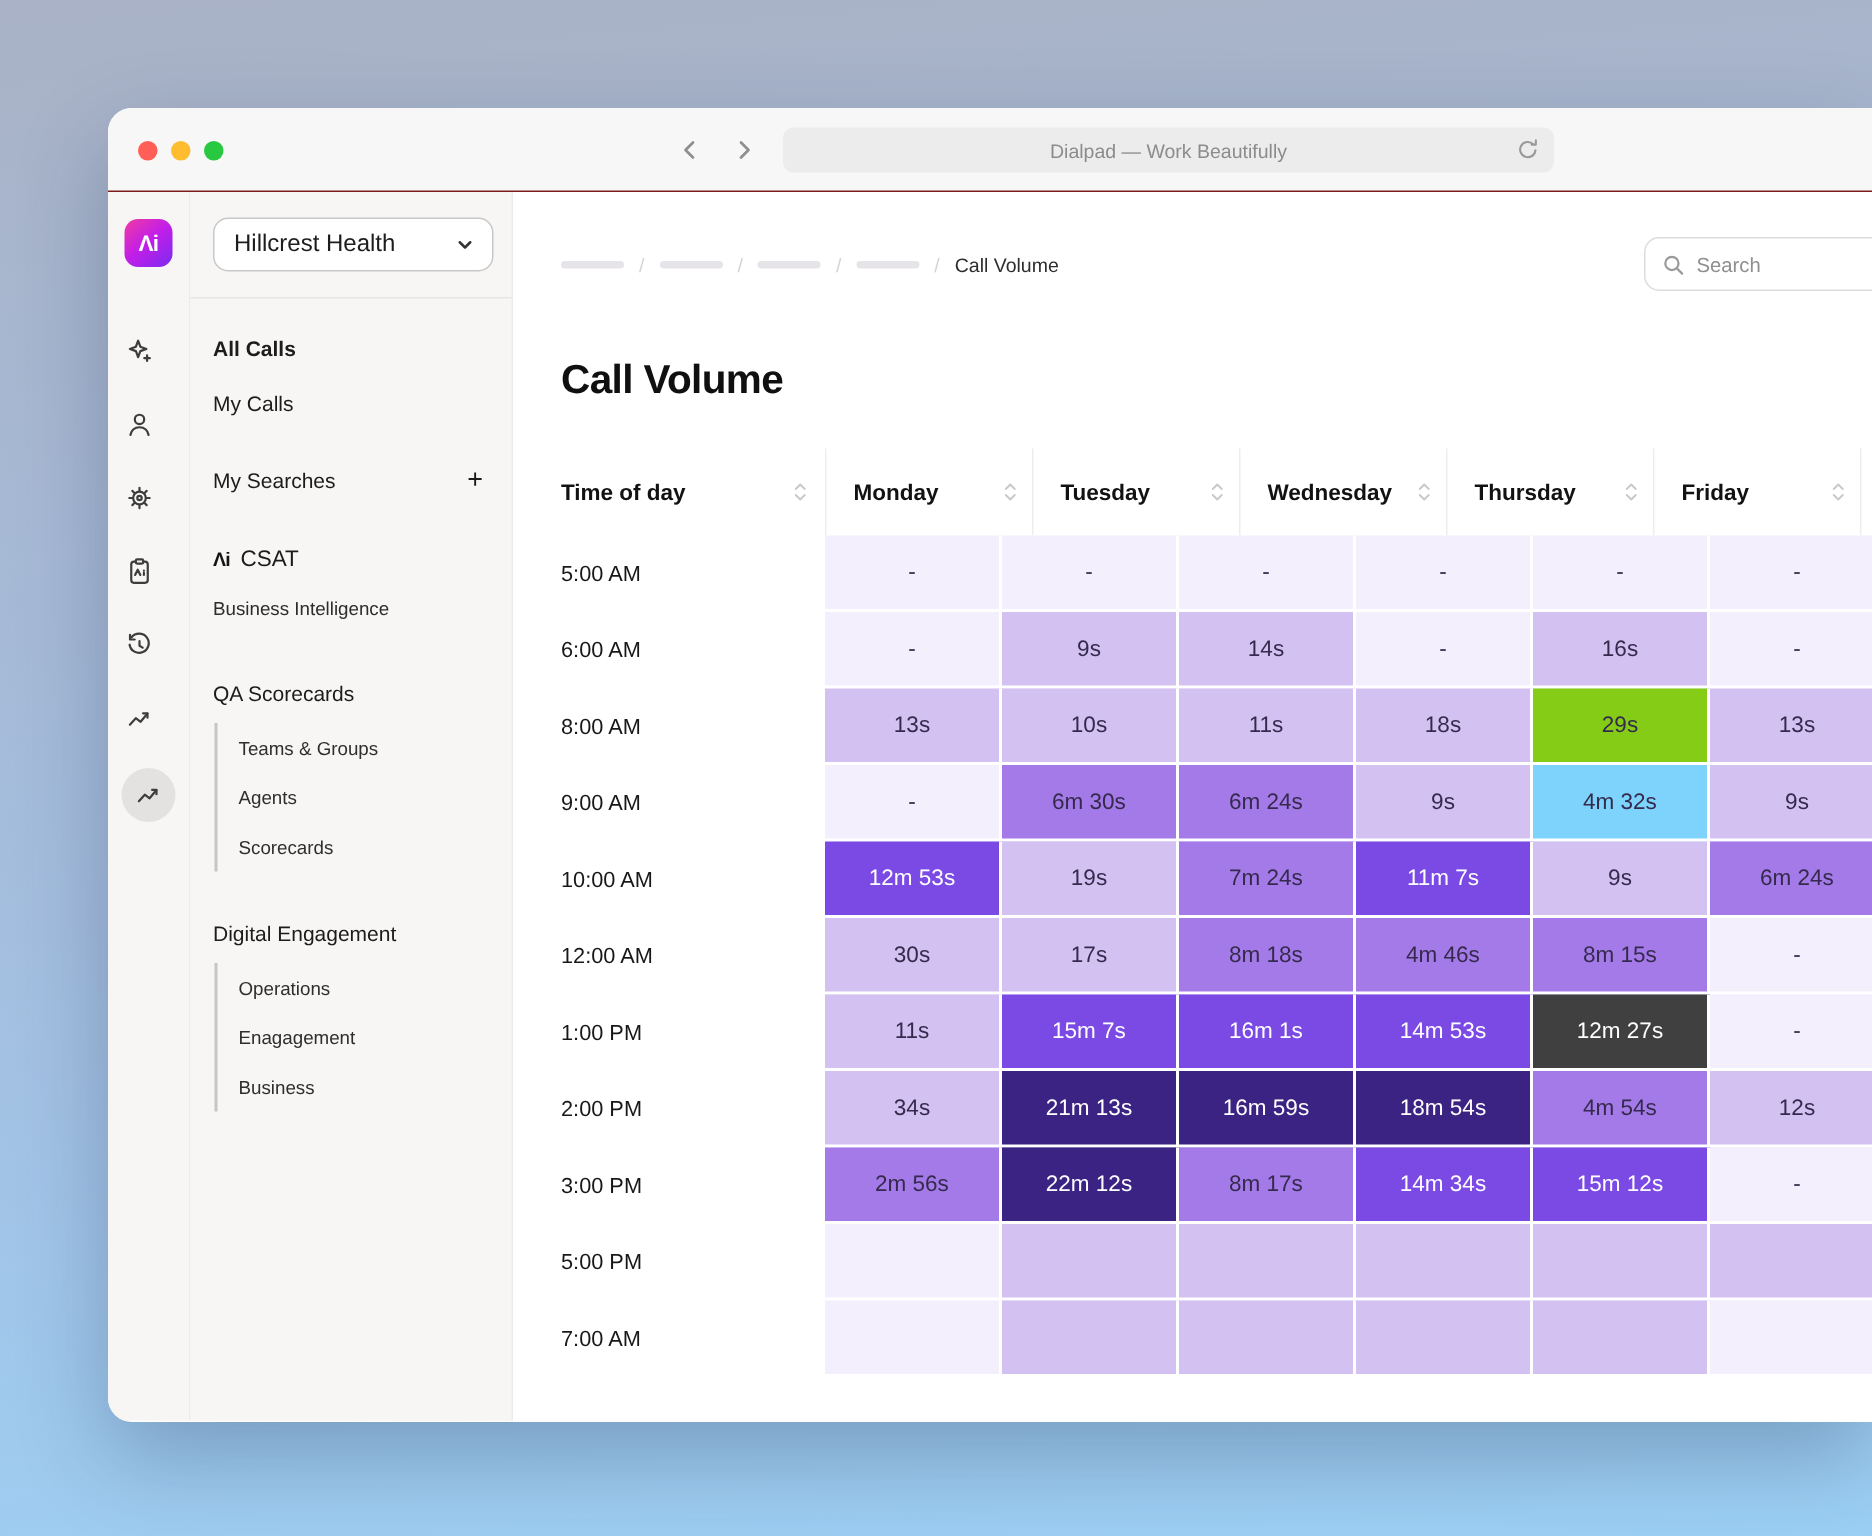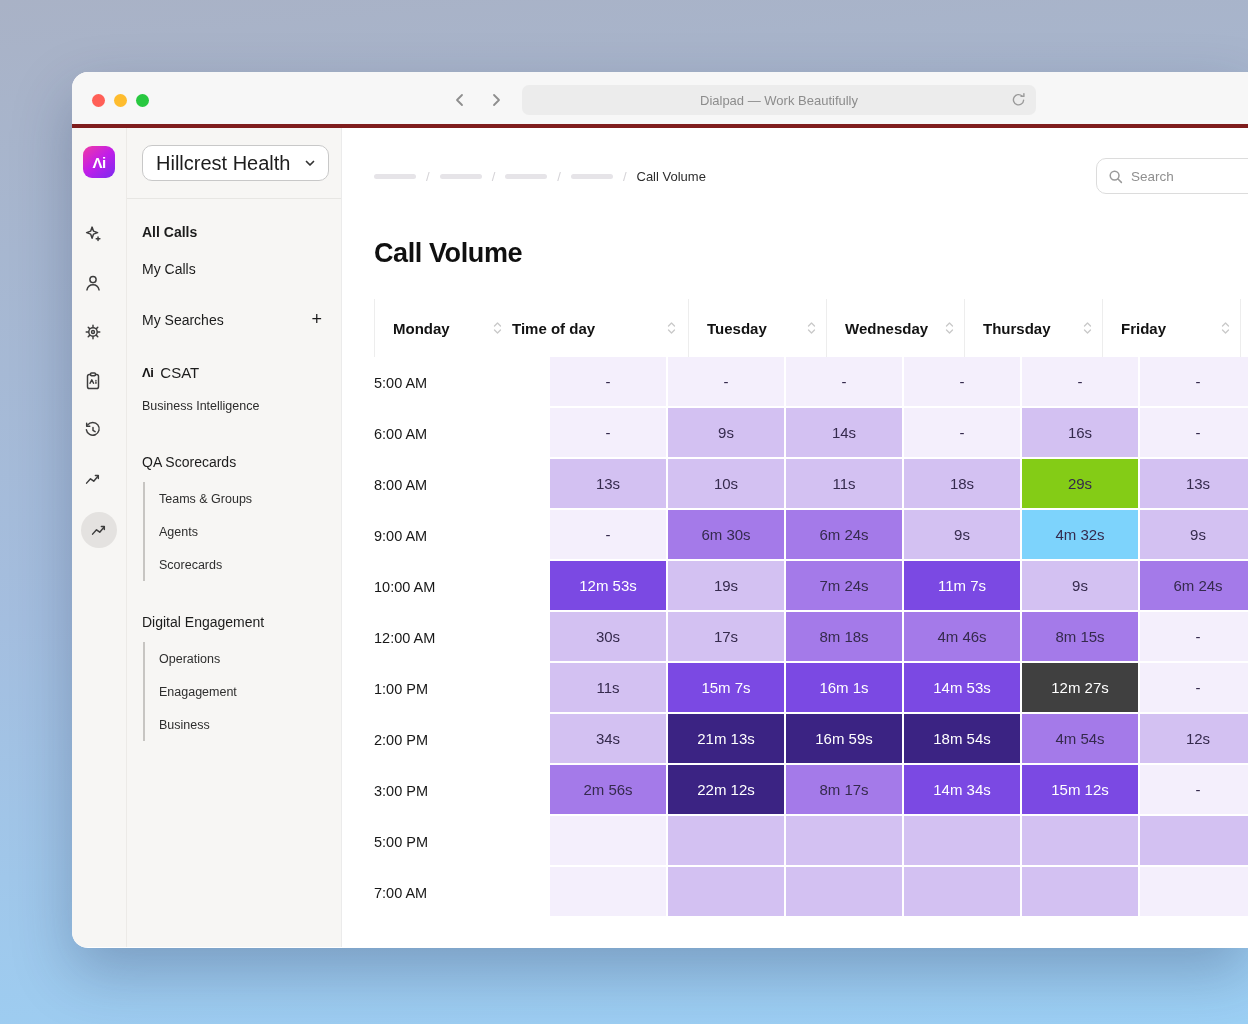--- a/index.html
+++ b/index.html
@@ -8,21 +8,21 @@
     font-family:"Liberation Sans","DejaVu Sans",sans-serif;
     background:linear-gradient(175deg,#a9b2c6 0%,#a4bedf 55%,#9cd0f5 100%);
     position:relative;
   }
   .window {
     position:absolute; left:72px; top:72px; width:1176px; height:876px;
     background:#fff; border-radius:16px 0 0 16px; overflow:hidden;
     box-shadow:0 24px 60px rgba(25,40,80,.28);
   }
   
-  .chrome { height:56px; background:#f7f7f7; border-bottom:4px solid #7f1d1d; position:relative; }
+  .chrome { height:56px; background:#f7f7f7; border-bottom:1px solid #7f1d1d; position:relative; }
   .lights { position:absolute; left:20px; top:22px; display:flex; gap:9px; }
   .light { width:13px; height:13px; border-radius:50%; }
   .navbtns { position:absolute; left:378px; top:18px; display:flex; gap:16px; }
   .navbtn { width:20px; height:20px; display:flex; align-items:center; justify-content:center; }
   .urlbar {
     position:absolute; left:450px; top:13px; width:514px; height:30px;
     background:#ececec; border-radius:7px; display:flex; align-items:center; justify-content:center;
     font-size:13px; color:#8c8c8c;
   }
   .urlbar .reload { position:absolute; right:9px; top:6px; }
@@ -41,21 +41,21 @@
   .rail-ic { width:24px; height:24px; margin-bottom:25px; display:flex; align-items:center; justify-content:center; }
   .rail-ic.active { width:36px; height:36px; border-radius:50%; background:#e4e2e0; margin-top:-4px; }
   
   .sidebar {
     width:215px; background:#f7f6f4; border-right:1px solid #ebebeb;
     padding:17px 12px 0 15px; flex-shrink:0;
   }
   .wsdrop {
     height:36px; background:#fff; border:1px solid #c8c8c8; border-radius:10px;
     display:flex; align-items:center; justify-content:space-between; padding:0 11px 0 13px;
-    font-size:20px; color:#1d1d1d; cursor:pointer;
+    font-size:16px; color:#1d1d1d; cursor:pointer;
   }
   .side-div { border-top:1px solid #e7e6e3; margin:17px -12px 0 -15px; }
   .nav { padding-top:14px; }
   .nav-item { height:37px; display:flex; align-items:center; font-size:14px; color:#1c1c1c; }
   .nav-item.bold { font-weight:700; }
   .nav-item .plus { margin-left:auto; font-size:18px; font-weight:400; color:#1c1c1c; padding-right:7px; }
   .nav-item.withicon { gap:7px; font-size:15px; }
   .ai-glyph { font-weight:700; font-size:13px; letter-spacing:-.5px; color:#141414; }
   .nav-item.small { height:30px; font-size:12.5px; color:#2c2c2c; }
   .spacer14 { height:14px; } .spacer16 { height:16px; } .spacer22 { height:22px; } .spacer18 { height:18px; }
@@ -240,29 +240,29 @@
               <path d="M10 10l3.4 3.4"></path>
           </svg>
           <span>Search</span>
         </div>
       </div>
 
       <h1 class="page-title">Call Volume</h1>
 
       <div class="table">
         <div class="thead" id="thead">
+            <div class="th th-time">
+              <span>Time of day</span>
+              <svg width="9" height="14" viewBox="0 0 9 14" fill="none" stroke="#c9c9c9" stroke-width="1.3" stroke-linecap="round" stroke-linejoin="round">
+                <path d="M1.5 5l3-3 3 3"></path>
+                <path d="M1.5 9l3 3 3-3"></path>
+              </svg>
+            </div>
             <div class="th th-day">
               <span>Monday</span>
-              <svg width="9" height="14" viewBox="0 0 9 14" fill="none" stroke="#c9c9c9" stroke-width="1.3" stroke-linecap="round" stroke-linejoin="round">
-                <path d="M1.5 5l3-3 3 3"></path>
-                <path d="M1.5 9l3 3 3-3"></path>
-              </svg>
-            </div>
-            <div class="th th-time">
-              <span>Time of day</span>
               <svg width="9" height="14" viewBox="0 0 9 14" fill="none" stroke="#c9c9c9" stroke-width="1.3" stroke-linecap="round" stroke-linejoin="round">
                 <path d="M1.5 5l3-3 3 3"></path>
                 <path d="M1.5 9l3 3 3-3"></path>
               </svg>
             </div>
             <div class="th th-day">
               <span>Tuesday</span>
               <svg width="9" height="14" viewBox="0 0 9 14" fill="none" stroke="#c9c9c9" stroke-width="1.3" stroke-linecap="round" stroke-linejoin="round">
                 <path d="M1.5 5l3-3 3 3"></path>
                 <path d="M1.5 9l3 3 3-3"></path>

